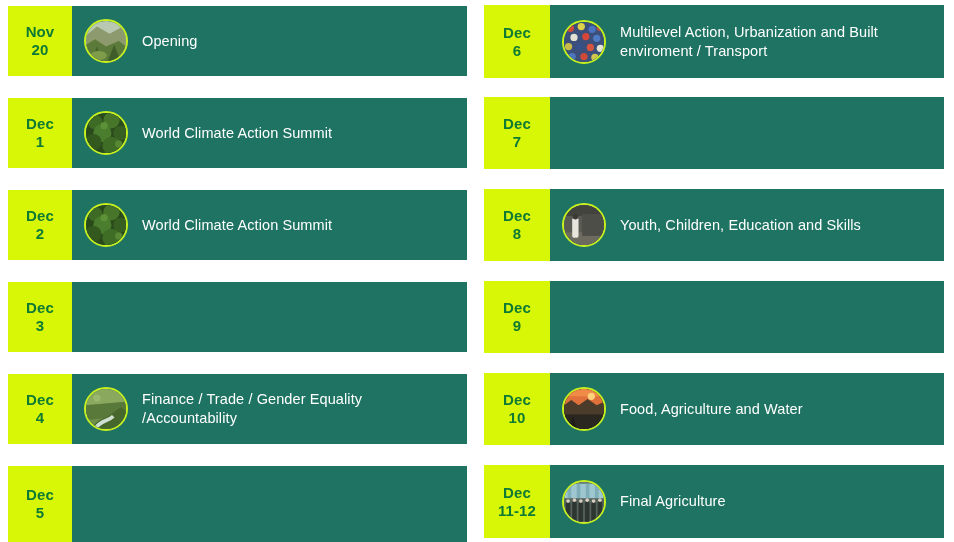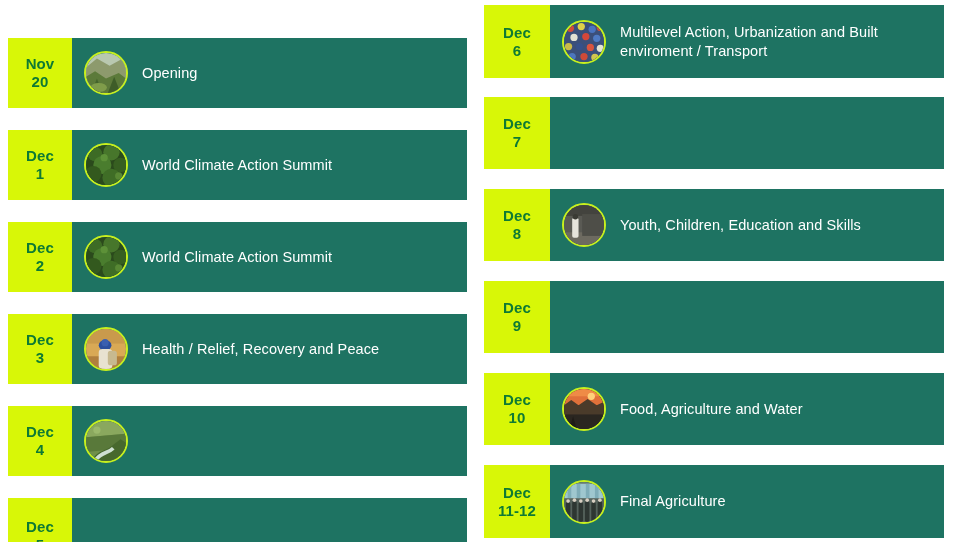--- a/index.html
+++ b/index.html
@@ -31,21 +31,21 @@
   #column-right { left: 484px; width: 460px; }
 
   .event-card {
     position: absolute;
     left: 0;
     display: flex;
     align-items: stretch;
     background: #1e7362;
     overflow: hidden;
   }
-  #column-left .event-card  { width: 459px; margin-top: 32px; }
+  #column-left .event-card  { width: 459px; }
   #column-right .event-card { width: 460px; }
 
   
   .date-chip {
     flex: 0 0 auto;
     width: 64px;
     background: #d8f707;
     color: #0e7a34;
     display: flex;
     flex-direction: column;
@@ -163,52 +163,40 @@
         </div>
         <div class="card-label">World Climate Action Summit</div>
       </div>
     </div>
 
     <div class="event-card" style="top:282px;height:70px;">
       <div class="date-chip">
         <span class="date-month">Dec</span>
         <span class="date-day">3</span>
       </div>
-      <div class="card-body">
-        <div class="thumb">
-          <svg viewBox="0 0 44 44" preserveAspectRatio="none" aria-hidden="true">
-            <rect width="44" height="44" fill="#d9a955"></rect>
-            <rect y="0" width="44" height="16" fill="#c99a4c"></rect>
-            <rect y="30" width="44" height="14" fill="#b07f3d"></rect>
-            <ellipse cx="21" cy="18" rx="7" ry="6" fill="#2c4f9e"></ellipse>
-            <rect x="14" y="22" width="15" height="22" rx="4" fill="#e8e2d0"></rect>
-            <rect x="24" y="24" width="10" height="16" rx="3" fill="#c7b98f"></rect>
-            <circle cx="21" cy="15" r="4" fill="#3a5fb0"></circle>
-          </svg>
-        </div>
-        <div class="card-label">Health / Relief, Recovery and Peace</div>
-      </div>
     </div>
 
     <div class="event-card" style="top:374px;height:70px;">
       <div class="date-chip">
         <span class="date-month">Dec</span>
         <span class="date-day">4</span>
       </div>
       <div class="card-body">
         <div class="thumb">
           <svg viewBox="0 0 44 44" preserveAspectRatio="none" aria-hidden="true">
             <rect width="44" height="44" fill="#6f8f4a"></rect>
             <path d="M0 0 L44 0 L44 14 L0 18 Z" fill="#8aa85e"></path>
             <path d="M0 18 L44 14 L44 30 L0 34 Z" fill="#59793a"></path>
             <path d="M6 44 C14 30 22 34 30 26 L38 20 L44 24 L44 44 Z" fill="#47682d"></path>
             <path d="M10 44 C16 34 24 36 30 30" stroke="#cfe0d2" stroke-width="4" fill="none"></path>
             <circle cx="12" cy="10" r="4" fill="#9bb96c"></circle>
           </svg>
         </div>
+        <div class="card-label">Finance / Trade / Gender Equality
+/Accountability</div>
       </div>
     </div>
 
     <div class="event-card" style="top:466px;height:76px;">
       <div class="date-chip">
         <span class="date-month">Dec</span>
         <span class="date-day">5</span>
       </div>
     </div>
 

